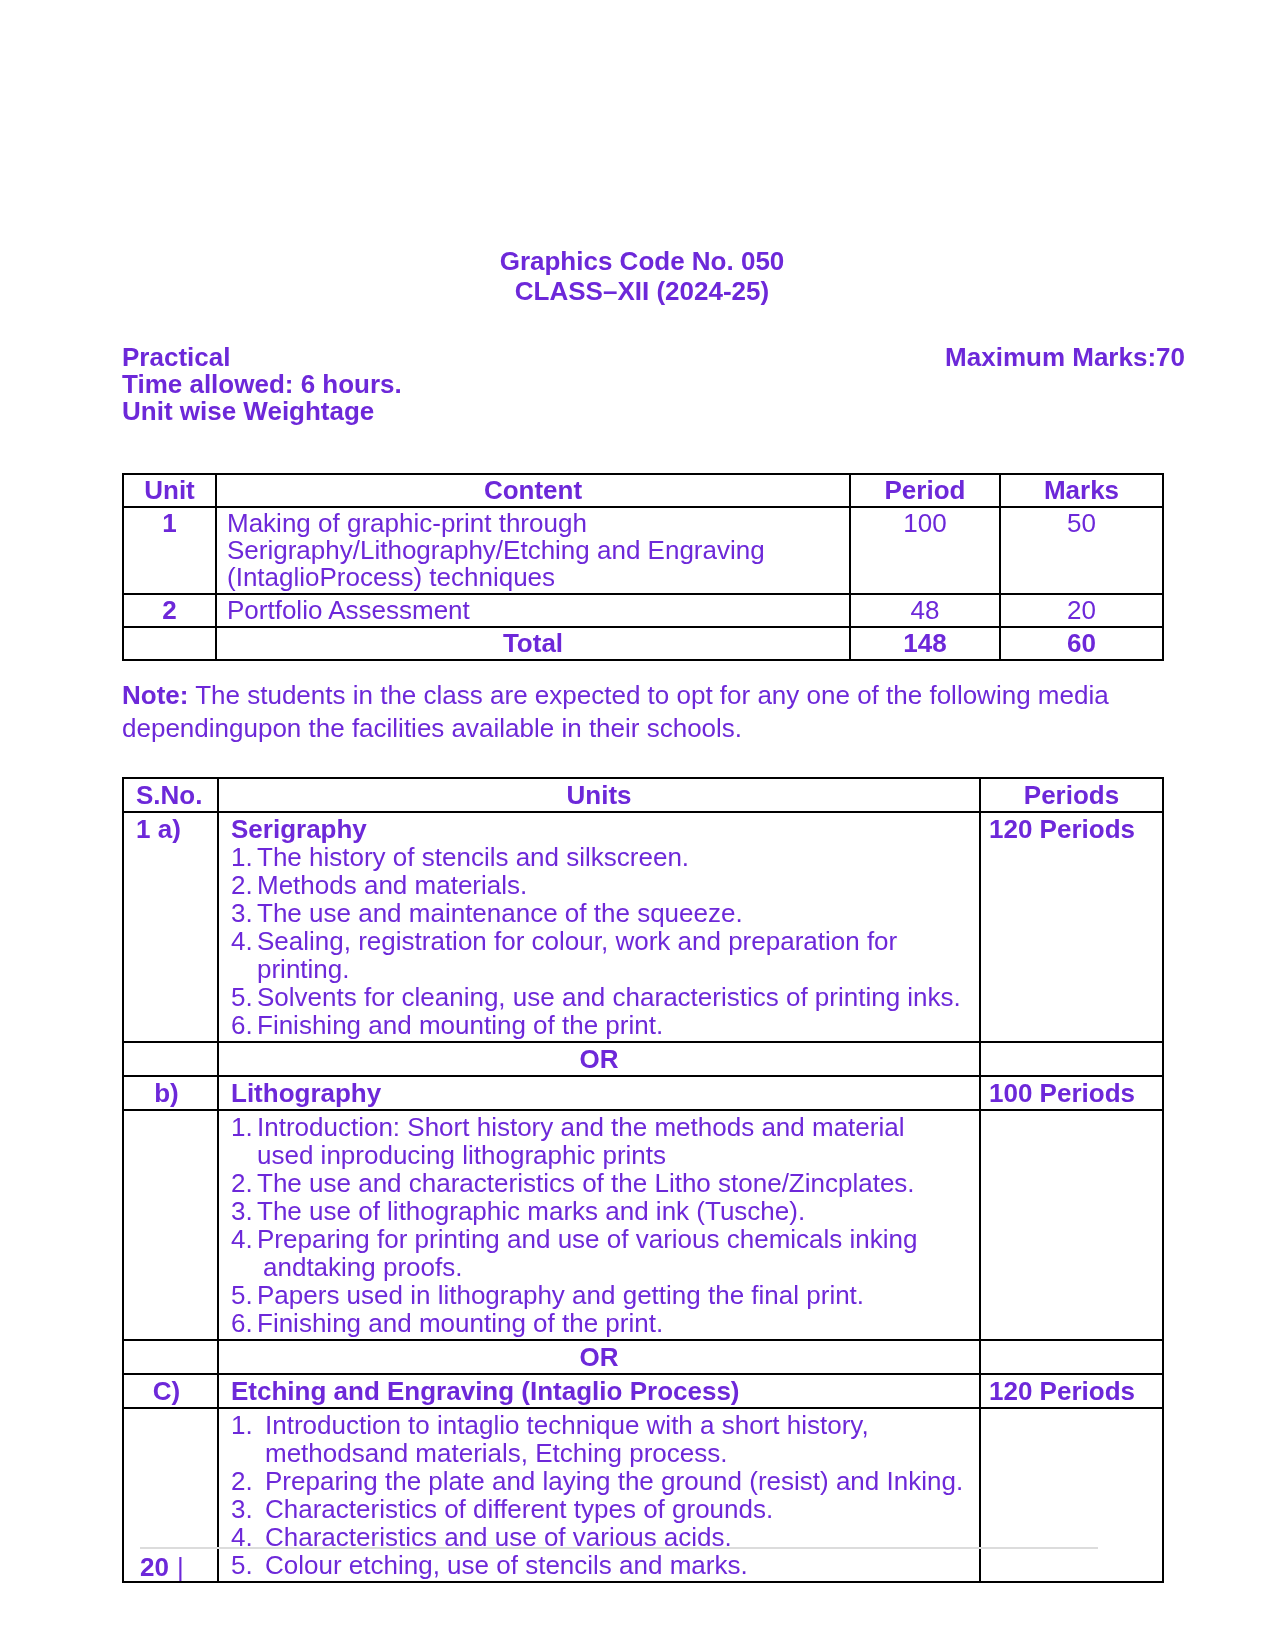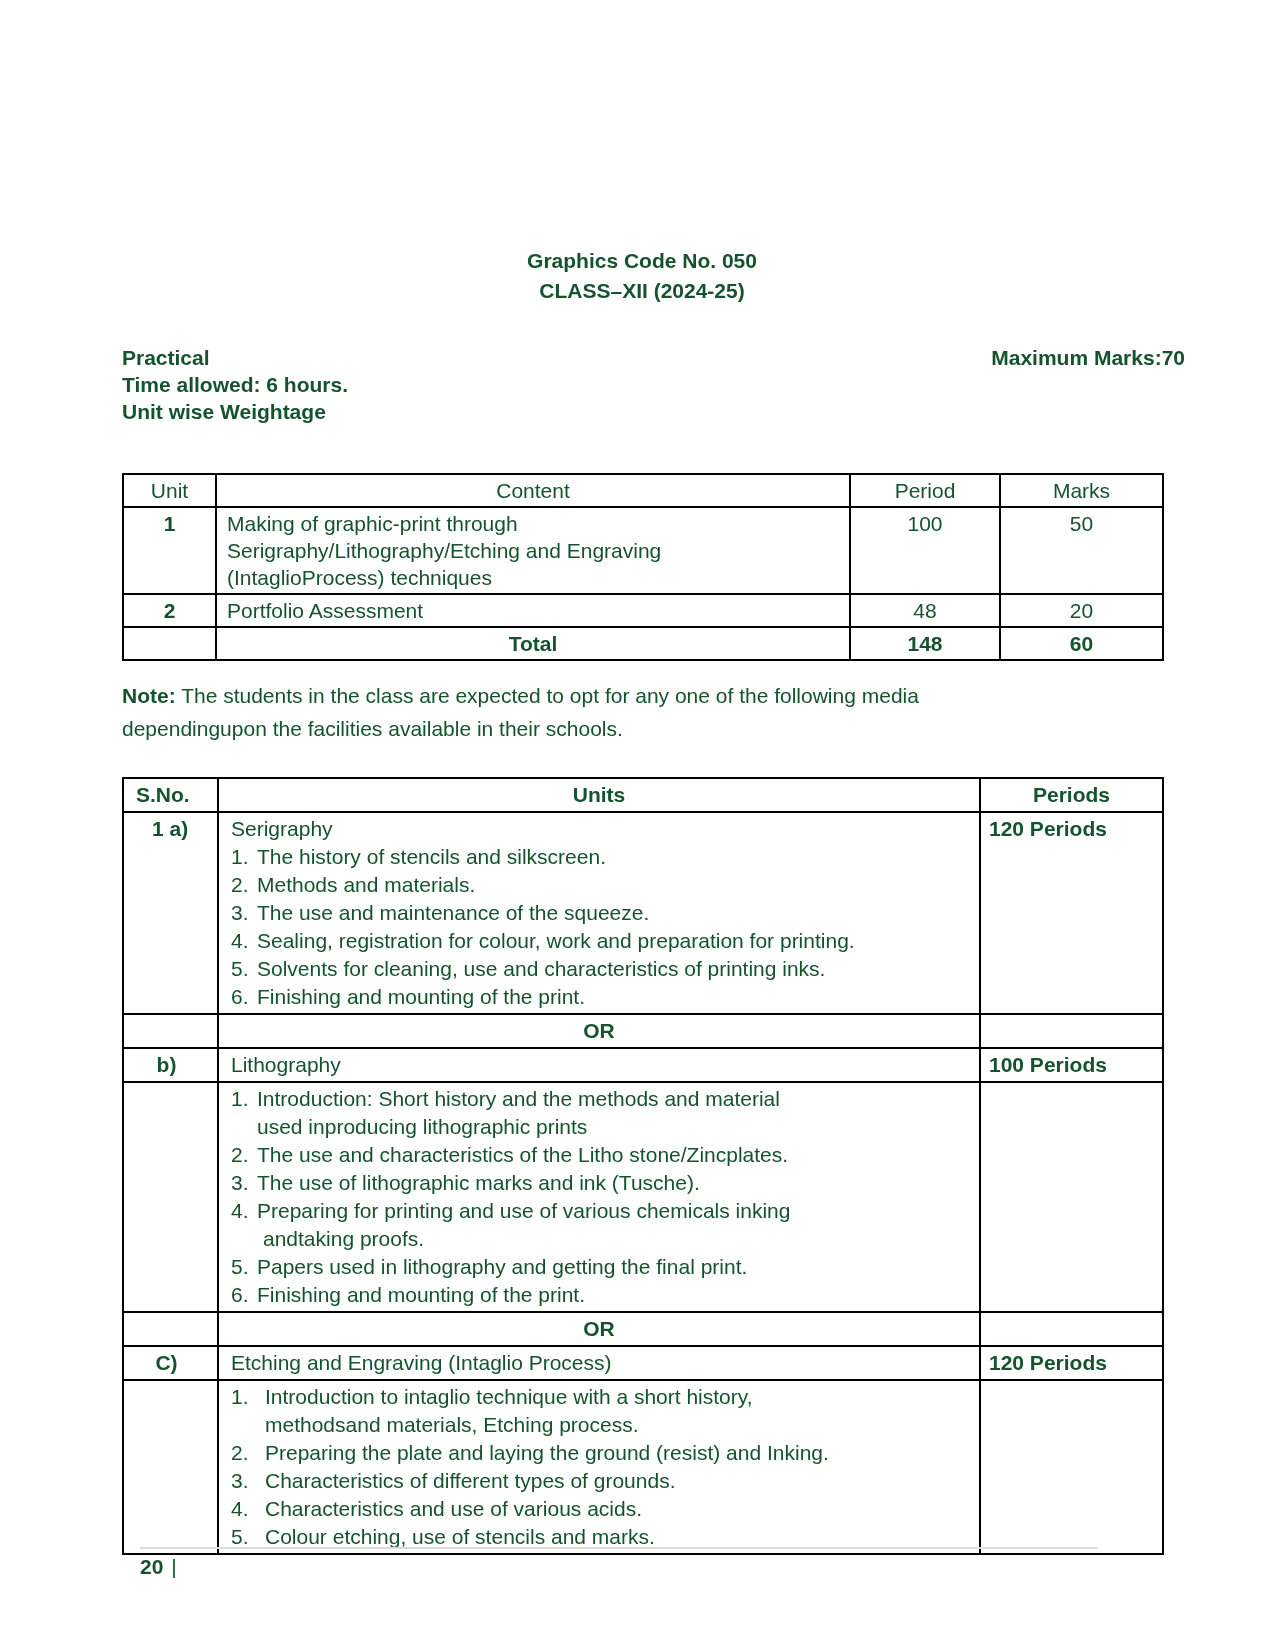--- a/index.html
+++ b/index.html
@@ -1,54 +1,54 @@
 <!DOCTYPE html>
 <html><head>
 <meta charset="utf-8">
 <style>
   html,body { margin:0; padding:0; background:#ffffff; }
   .page {
     position:relative;
     width:1275px; height:1651px;
     background:#ffffff;
-    color:#14532d;
+    color:#6d28d9;
     font-family:"Liberation Sans", sans-serif;
-    font-size:21px;
+    font-size:26px;
     overflow:hidden;
   }
   .content { position:absolute; left:122px; top:246px; width:1040px; }
   .b { font-weight:bold;text-align:center; }
   .c { text-align:center; }
 
   .title-block { text-align:center; font-weight:bold; line-height:30px; }
 
   .meta { margin-top:38px; font-weight:bold; line-height:27px; }
   .meta-row { display:flex; justify-content:space-between; }
   .meta-row .mm { margin-right:-23px; }
 
   table { border-collapse:collapse; width:1040px; table-layout:fixed; }
   td, th { border:2px solid #000; vertical-align:top; }
 
   .t1 { margin-top:48px; }
-  .t1 th { font-weight:normal; text-align:center; padding:2px 6px; line-height:27px; }
+  .t1 th { font-weight:bold; text-align:center; padding:2px 6px; line-height:27px; }
   .t1 td { padding:2px 10px; line-height:27px; }
   .t1 .line { line-height:27px; }
 
   .note { margin-top:18px; line-height:33px; }
 
   .t2 { margin-top:32px; }
   .t2 th { font-weight:bold; padding:2px 6px; line-height:28px;margin-top:24px; }
   .t2 th.sno-h { text-align:left; padding-left:12px; }
   .t2 td { padding:2px 8px; line-height:28px; }
-  .t2 td.sno { font-weight:bold; padding-left:28px; }
+  .t2 td.sno { font-weight:bold; padding-left:12px; }
   .t2 td.sno.cc { text-align:center; padding-left:0; }
   .t2 td.units { padding-left:12px; padding-right:10px; }
   .t2 td.per { font-weight:bold; text-align:left; padding-right:4px; }
   .t2 td.or-cell { text-align:center; font-weight:bold; }
-  .t2 .sec-title { font-weight:normal; }
+  .t2 .sec-title { font-weight:bold; }
 
   .li { display:flex; }
   .li .num { flex:none; width:26px; }
   .li .num.wide { width:34px; }
   .li .lt { flex:1; }
   .li .lt .ind2 { padding-left:6px; }
 
   .footer-line { position:absolute; left:140px; top:1547px; width:958px; height:2px; background:#dcdcdc; }
   .footer { position:absolute; left:140px; top:1553px; line-height:28px; }
   .footer .pg { font-weight:bold; }

